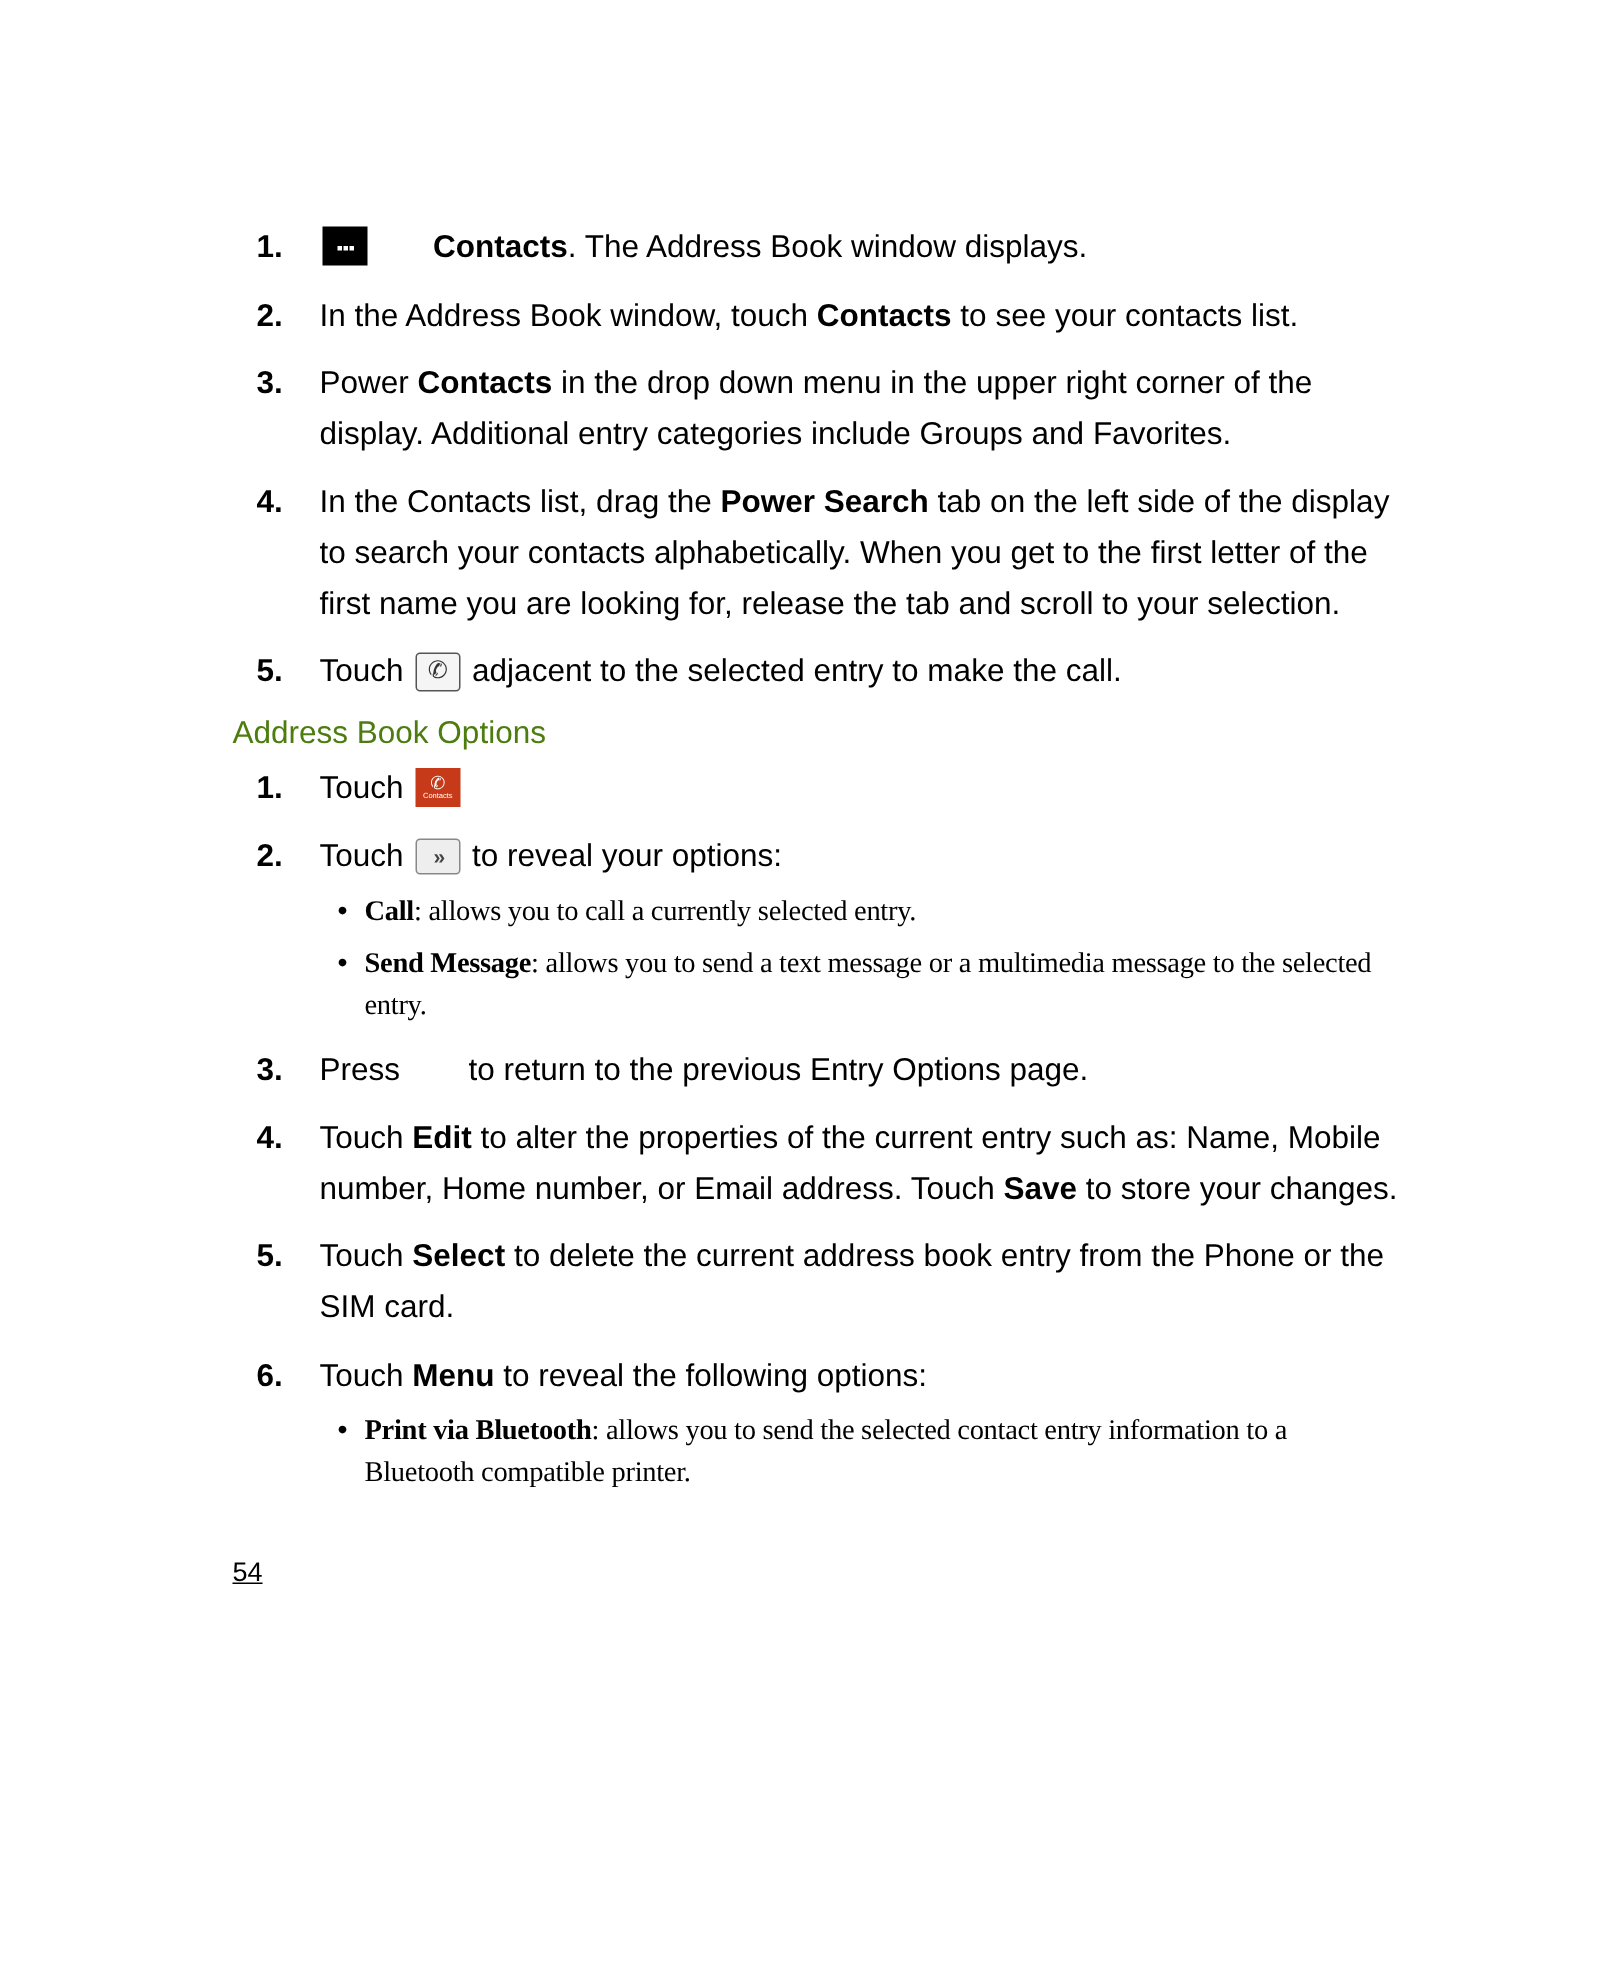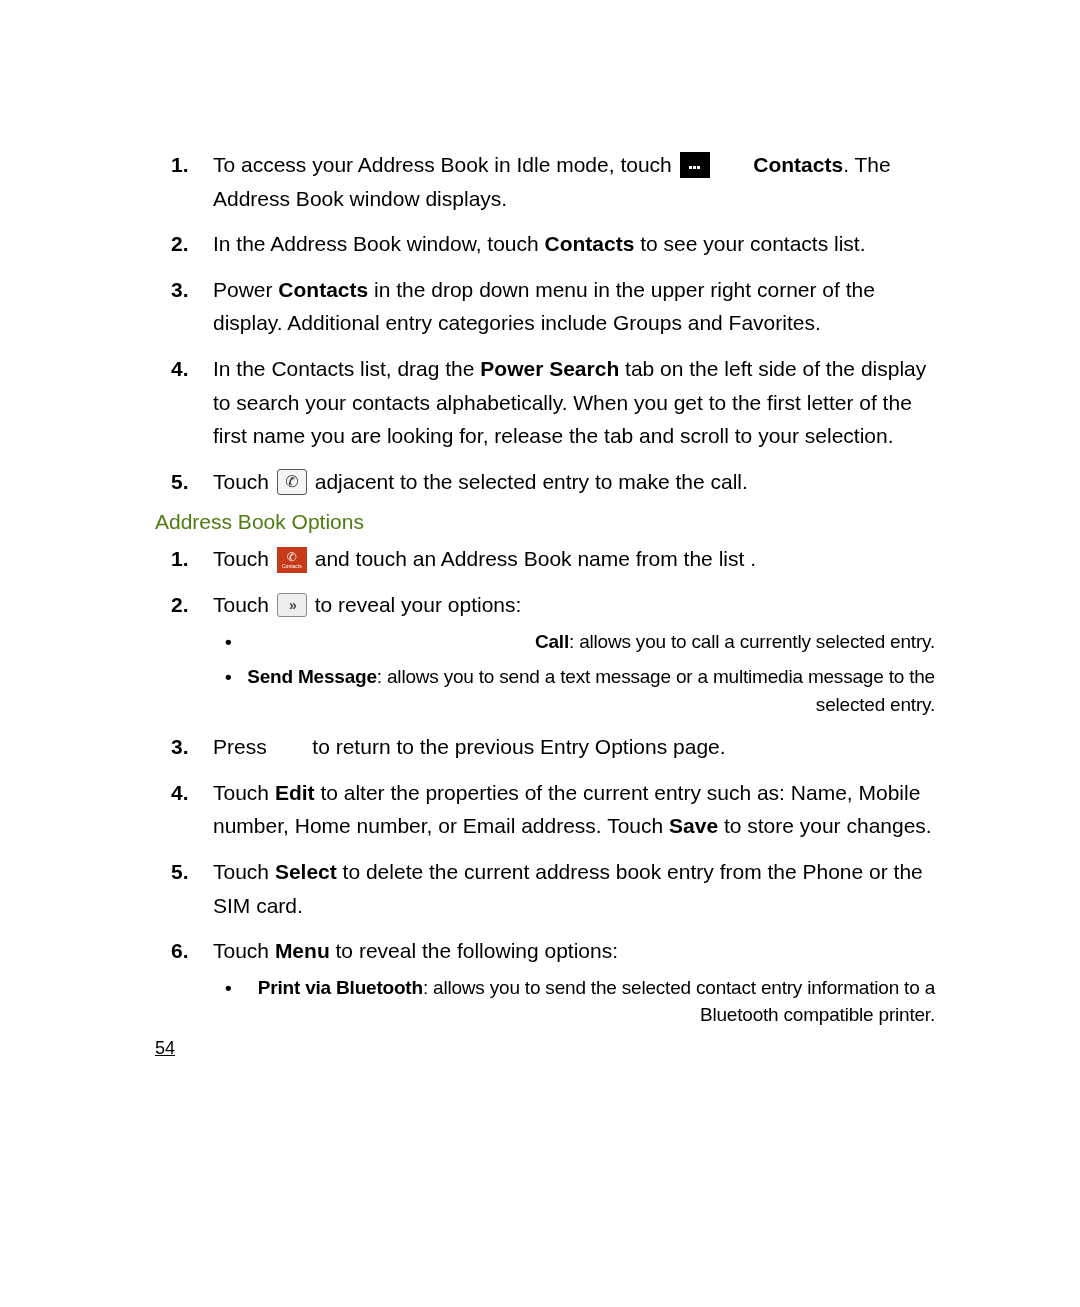--- a/index.html
+++ b/index.html
@@ -43,23 +43,22 @@
   .bullet-list {
     list-style: none;
     margin-top: 6px;
   }
   .bullet-list > li {
     position: relative;
     padding-left: 30px;
     font-size: 19px;
     line-height: 1.45;
     margin-bottom: 8px;
-    font-family: Liberation Sans, sans-serif;
+    font-family: Liberation Serif, serif;
     letter-spacing: -0.2px;
-    text-align: right;
   }
   .bullet-list > li::before {
     content: "•";
     position: absolute;
     left: 12px;
     top: 0;
     font-weight: bold;
   }
   .menu-icon {
     display: inline-flex;
@@ -140,21 +139,20 @@
   .gap { display:inline-block; width:34px; }
 </style>
 </head>
 <body>
 
 <div class="page">
 
   <ol class="ol-1">
     <li>
       <span class="num">1.</span>
-      <span>To access your Address Book in Idle mode, touch </span>
       <span class="menu-icon">
         <span class="dots"><span></span><span></span><span></span></span>
         <span class="dots"><span></span><span></span><span></span></span>
         <span class="dots"><span></span><span></span><span></span></span>
         <span class="lbl">Menu</span>
       </span>
       <span style="display:inline-block; width:30px;"></span>
       <span class="bold">Contacts</span><span>. The Address Book window displays.</span>
     </li>
     <li>
@@ -180,21 +178,20 @@
   <h3 class="section-heading">Address Book Options</h3>
 
   <ol class="ol-2">
     <li>
       <span class="num">1.</span>
       <span>Touch </span>
       <span class="contacts-icon">
         <span class="glyph">✆</span>
         <span class="lbl">Contacts</span>
       </span>
-      <span> and touch an Address Book name from the list .</span>
     </li>
     <li>
       <span class="num">2.</span>
       <span>Touch </span>
       <span class="more-icon">»</span>
       <span> to reveal your options:</span>
       <ul class="bullet-list">
         <li><span class="bold">Call</span><span>: allows you to call a currently selected entry.</span></li>
         <li><span class="bold">Send Message</span><span>: allows you to send a text message or a multimedia message to the selected entry.</span></li>
       </ul>

